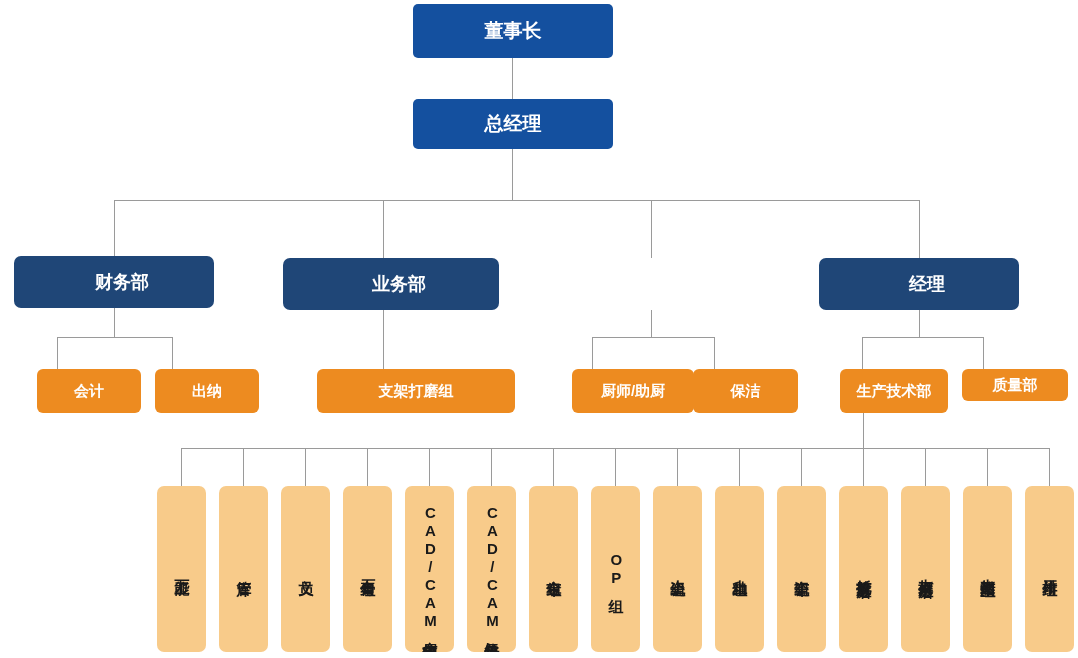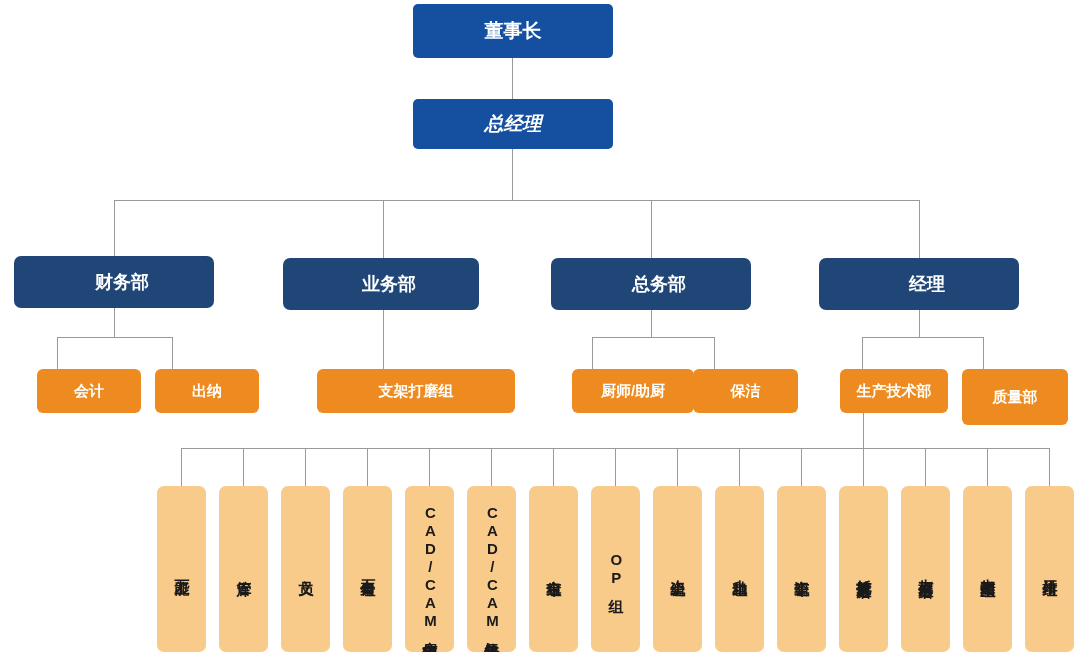--- a/index.html
+++ b/index.html
@@ -115,34 +115,33 @@
   <div class="conn v" style="left:615px; top:448px; height:38px;"></div>
   <div class="conn v" style="left:677px; top:448px; height:38px;"></div>
   <div class="conn v" style="left:739px; top:448px; height:38px;"></div>
   <div class="conn v" style="left:801px; top:448px; height:38px;"></div>
   <div class="conn v" style="left:863px; top:448px; height:38px;"></div>
   <div class="conn v" style="left:925px; top:448px; height:38px;"></div>
   <div class="conn v" style="left:987px; top:448px; height:38px;"></div>
   <div class="conn v" style="left:1049px; top:448px; height:38px;"></div>
 
   <div class="node lvl-exec" style="left:413px; top:4px; width:200px; height:54px;">董事长</div>
-  <div class="node lvl-exec" style="left:413px; top:99px; width:200px; height:50px;font-style:italic;">总经理</div>
+  <div class="node lvl-exec" style="left:413px; top:99px; width:200px; height:50px;">总经理</div>
 
   <div class="node lvl-dept" style="left:14px; top:256px; width:200px; height:52px;">财务部</div>
-  <div class="node lvl-dept" style="left:283px; top:258px; width:196px; height:52px;">业务部</div>
-  <div class="node lvl-dept" style="left:551px; top:258px; width:200px; height:52px;">总务部</div>
+  <div class="node lvl-dept" style="left:283px; top:258px; width:216px; height:52px;">业务部</div>
   <div class="node lvl-dept" style="left:819px; top:258px; width:200px; height:52px;">经理</div>
 
   <div class="node lvl-role" style="left:5px; top:369px; width:104px; height:44px;">会计</div>
   <div class="node lvl-role" style="left:123px; top:369px; width:104px; height:44px;">出纳</div>
   <div class="node lvl-role" style="left:285px; top:369px; width:198px; height:44px;">支架打磨组</div>
   <div class="node lvl-role" style="left:540px; top:369px; width:122px; height:44px;">厨师/助厨</div>
   <div class="node lvl-role" style="left:661px; top:369px; width:105px; height:44px;">保洁</div>
   <div class="node lvl-role" style="left:808px; top:369px; width:108px; height:44px;">生产技术部</div>
-  <div class="node lvl-role" style="left:930px; top:369px; width:106px; height:56px;">质量部</div>
+  <div class="node lvl-role" style="left:930px; top:369px; width:106px; height:32px;">质量部</div>
 
   <div class="node lvl-group" style="left:157px; top:486px; width:49px; height:166px;">万能工</div>
   <div class="node lvl-group" style="left:219px; top:486px; width:49px; height:166px;">库管</div>
   <div class="node lvl-group" style="left:281px; top:486px; width:49px; height:166px;">文员</div>
   <div class="node lvl-group" style="left:343px; top:486px; width:49px; height:166px;">石膏组</div>
   <div class="node lvl-group" style="left:405px; top:486px; width:49px; height:166px;">CAD/CAM金属打印组</div>
   <div class="node lvl-group" style="left:467px; top:486px; width:49px; height:166px;">CAD/CAM氧化锆组</div>
   <div class="node lvl-group" style="left:529px; top:486px; width:49px; height:166px;">车金组</div>
   <div class="node lvl-group" style="left:591px; top:486px; width:49px; height:166px;">OP组</div>
   <div class="node lvl-group" style="left:653px; top:486px; width:49px; height:166px;">上瓷组</div>

